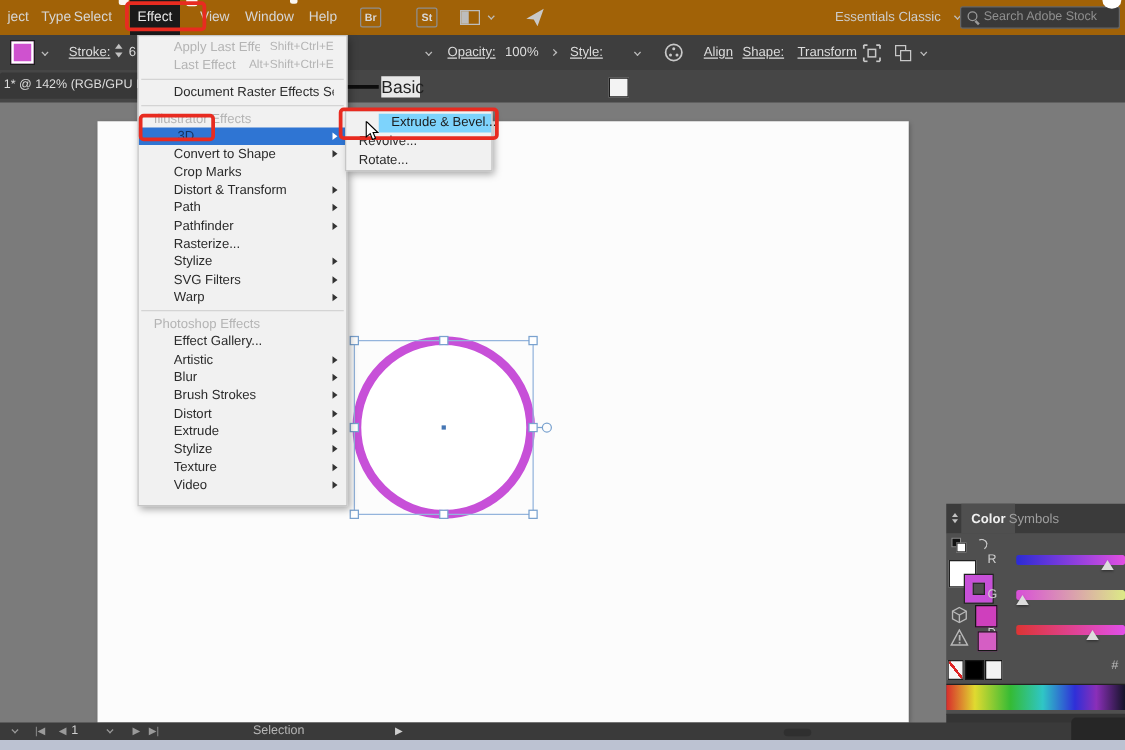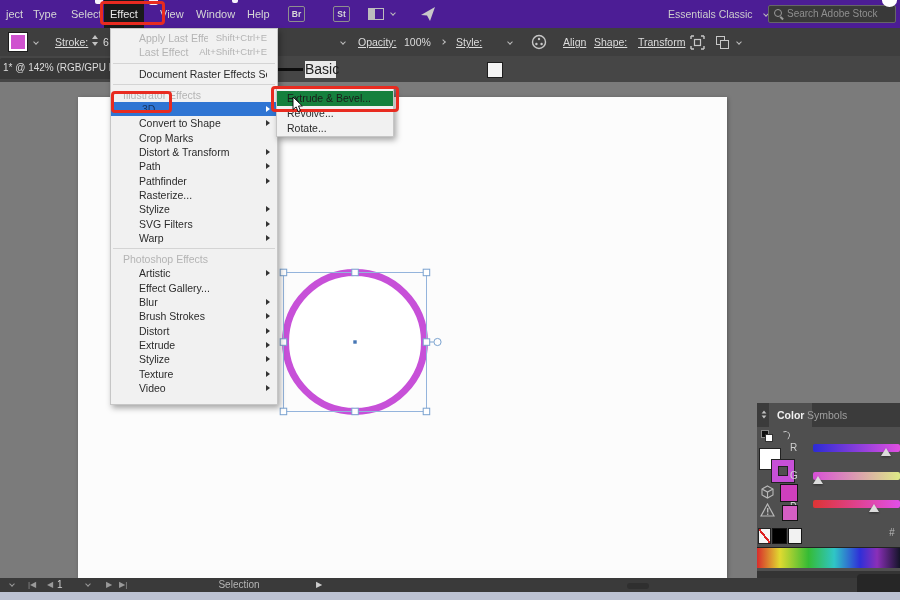--- a/index.html
+++ b/index.html
@@ -1,21 +1,21 @@
 <!DOCTYPE html>
 <html><head>
 <meta charset="utf-8">
 <style>
   * { margin:0; padding:0; box-sizing:border-box; }
   html,body { width:900px; height:600px; overflow:hidden; }
   body { font-family:"Liberation Sans","DejaVu Sans",sans-serif; position:relative; background:#7b7b7b; }
   .abs { position:absolute; }
 
   
-  .menubar { left:0; top:0; width:900px; height:28px; background:#4c1d95; z-index:15;padding-left:24px; }
+  .menubar { left:0; top:0; width:900px; height:28px; background:#a16207; z-index:15;padding-left:24px; }
   .mb-item { position:absolute; top:0; height:28px; line-height:28px; padding:0 6px; font-size:11px; color:#d6d6d6; cursor:default; }
   .mb-item.active { background:#1a1a1a; color:#e8e8e8; }
   .title-frag { position:absolute; background:#ffffff; border-radius:0 0 2px 2px; opacity:.95; }
   .badge { position:absolute; top:6px; width:17px; height:16px; border:1px solid #8f8f8f; border-radius:2px;
            font-size:8.5px; font-weight:bold; color:#d8d8d8; text-align:center; line-height:15px; }
   .layout-icon { position:absolute; left:368px; top:8px; width:16px; height:12px; border:1px solid #bdbdbd; }
   .layout-icon::before { content:""; position:absolute; left:0; top:0; width:6px; height:10px; background:#bdbdbd; }
   .ws-switcher { position:absolute; left:668px; top:0; height:28px; line-height:28px; font-size:10.5px; color:#cdcdcd; }
   .searchbox { position:absolute; left:768px; top:5px; width:128px; height:18px; border:1px solid #666; border-radius:2px; background:#393939; }
   .mag { position:absolute; left:5px; top:3px; width:8px; height:8px; border:1.5px solid #9a9a9a; border-radius:50%; }
@@ -56,21 +56,21 @@
   .menu-item .mi-shortcut { font-size:9.5px; color:#9c9c9c; margin-left:8px; }
   .menu-item.disabled .mi-label, .menu-item.disabled .mi-shortcut { color:#b4b4b4; }
   .menu-item.header { color:#b4b4b4; padding-left:12px; }
   .menu-item.highlighted { background:#2f75d3; color:#16325c;padding-left:31px; }
   .mi-arrow { position:absolute; right:7px; top:4px; width:0; height:0; border-top:3.2px solid transparent; border-bottom:3.2px solid transparent; border-left:4.5px solid #333; }
   .menu-item.highlighted .mi-arrow { border-left-color:#fff; }
   .menu-divider { height:1px; background:#d4d4d4; margin:3px 2px; }
 
   .submenu-panel { left:276px; top:88px; width:118px; height:49px; background:#f1f1f1; border:1px solid #c6c6c6; box-shadow:2px 3px 6px rgba(0,0,0,.35); z-index:21; padding-top:2px; }
   .submenu-item { height:15px; line-height:15px; font-size:10.5px; color:#2b2b2b; padding:0 10px; white-space:nowrap; }
-  .submenu-item.highlighted { background:#15803d; color:#1b1b1b; }
+  .submenu-item.highlighted { background:#7dd3fc; color:#1b1b1b;margin-left:26px; }
 
   .anno-box { position:absolute; border:3.5px solid #e82b20; border-radius:4px; z-index:40; pointer-events:none; }
   .cursor-svg { left:292px; top:97px; z-index:45; }
 
   
   .color-panel { left:757px; top:403px; width:143px; height:169px; z-index:8; }
   .cp-header { position:absolute; left:0; top:0; width:143px; height:24px; background:#3b3b3b; }
   .cp-tab { position:absolute; top:0; height:24px; line-height:24px; font-size:10.5px; }
   .cp-tab.active { color:#f0f0f0; font-weight:bold; background:#4f4f4f; padding:0 8px; }
   .cp-tab.inactive { color:#9f9f9f; }
@@ -90,21 +90,21 @@
                  background-image:linear-gradient(to top right, transparent 44%, #d22 44%, #d22 56%, transparent 56%); }
   .spectrum { position:absolute; left:0; top:120px; width:143px; height:21px; border-top:1px solid #222;
               background:linear-gradient(90deg,#d82c2c 0%,#e0da30 16%,#35bb35 36%,#2fc6c6 54%,#2f2fd8 72%,#8a2fb8 84%,#141428 100%); }
   .hex-label { position:absolute; left:132px; top:100px; font-size:10px; color:#bbb; font-style:italic; }
   .cp-under { left:757px; top:571px; width:143px; height:8px; background:#343434; z-index:8; }
 
   
   .statusbar { left:0; top:578px; width:900px; height:14px; background:#3a3a3a; z-index:9; }
   .sb-item { position:absolute; top:0; height:14px; line-height:14px; font-size:8px; color:#9a9a9a; }
   .sb-num { font-size:10px; color:#cfcfcf; }
-  .sb-tool { position:absolute; left:198px; width:50px; text-align:center; top:0; height:14px; line-height:14px; font-size:10px; color:#b5b5b5;margin-left:16px; }
+  .sb-tool { position:absolute; left:198px; width:50px; text-align:center; top:0; height:14px; line-height:14px; font-size:10px; color:#b5b5b5; }
   .sb-pill { position:absolute; left:627px; top:5px; width:22px; height:6px; background:#2f2f2f; border-radius:3px; }
   .sb-block { position:absolute; left:857px; top:-4px; width:43px; height:18px; background:#262626; border-radius:4px 0 0 0; }
   .bottom-strip { left:0; top:592px; width:900px; height:8px; background:#bcc2d2; z-index:9; }
 </style>
 </head>
 <body>
 
 <div class="abs canvas-area">
   <div class="artboard"></div>
 </div>
@@ -128,21 +128,21 @@
 </svg>
 
 <div class="abs menubar">
   <div class="title-frag" style="left:95px;top:0;width:8px;height:4px"></div>
   <div class="title-frag" style="left:122px;top:0;width:5px;height:3px"></div>
   <div class="title-frag" style="left:149px;top:0;width:9px;height:5px"></div>
   <div class="title-frag" style="left:232px;top:0;width:6px;height:3px"></div>
   <div id="mb-items">
       <span class="mb-item" style="left: 0px;">ject</span>
       <span class="mb-item" style="left: 27px;">Type</span>
-      <span class="mb-item" style="left: 65px; text-align: right;">Select</span>
+      <span class="mb-item" style="left: 53px; text-align: right;">Select</span>
       <span class="mb-item active" style="left: 104px;">Effect</span>
       <span class="mb-item" style="left: 154px;">View</span>
       <span class="mb-item" style="left: 190px;">Window</span>
       <span class="mb-item" style="left: 241px;">Help</span>
     </div>
   <div class="badge" style="left:288px">Br</div>
   <div class="badge" style="left:333px">St</div>
   <div class="layout-icon"></div>
   <span class="chev sm" style="position:absolute;left:391px;top:11px"></span>
   <svg style="position:absolute;left:420px;top:6px" width="16" height="16" viewBox="0 0 16 16">
@@ -256,25 +256,25 @@
     </div>
     <div class="menu-item">
       <span class="mi-label">Warp</span>
       <span class="mi-arrow"></span>
     </div>
     <div class="menu-divider"></div>
     <div class="menu-item header">
       <span class="mi-label">Photoshop Effects</span>
     </div>
     <div class="menu-item">
+      <span class="mi-label">Effect Gallery...</span>
+    </div>
+    <div class="menu-item">
       <span class="mi-label">Artistic</span>
       <span class="mi-arrow"></span>
-    </div>
-    <div class="menu-item">
-      <span class="mi-label">Effect Gallery...</span>
     </div>
     <div class="menu-item">
       <span class="mi-label">Blur</span>
       <span class="mi-arrow"></span>
     </div>
     <div class="menu-item">
       <span class="mi-label">Brush Strokes</span>
       <span class="mi-arrow"></span>
     </div>
     <div class="menu-item">

